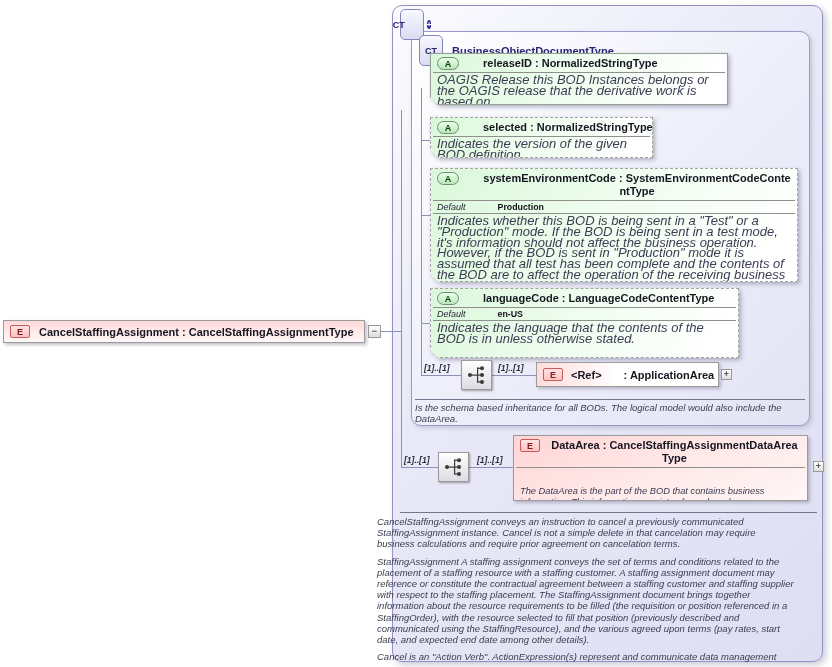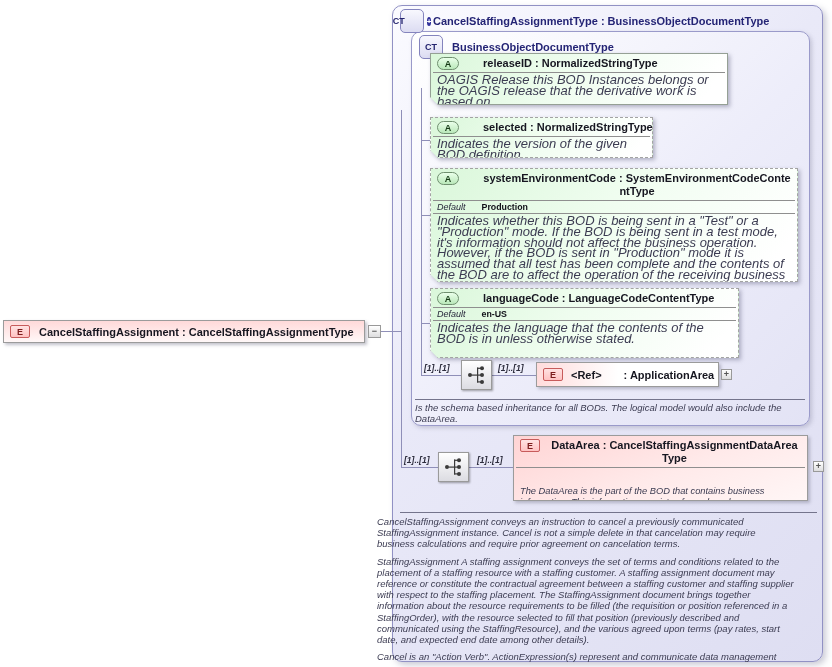--- a/index.html
+++ b/index.html
@@ -15,42 +15,42 @@
     box-shadow:3px 3px 6px rgba(140,140,165,.45);box-sizing:border-box;}
   .inner-box{position:absolute;left:411px;top:31px;width:399px;height:395px;z-index:2;
     border:1px solid #9a9aca;border-radius:10px;
     background:linear-gradient(135deg,#ffffff 0%,#ededfa 55%,#e3e3f5 100%);
     box-shadow:2px 2px 4px rgba(140,140,165,.4);box-sizing:border-box;}
   .hdr{position:absolute;display:flex;align-items:center;gap:9px;z-index:4;}
   .hdr-title{font-size:11px;font-weight:bold;color:#242475;white-space:nowrap;}
   
   .badge{display:inline-flex;align-items:center;justify-content:center;box-sizing:border-box;
     font-size:9px;font-weight:bold;flex:0 0 auto;}
-  .badge-ct{width:24px;height:24px;border:1px solid #8484bd;border-radius:5px;color:#24246e;
+  .badge-ct{width:24px;height:31px;border:1px solid #8484bd;border-radius:5px;color:#24246e;
     background:linear-gradient(#f8f8fe,#dcdcf2);gap:21px;}
   .ctplus{display:inline-block;width:9px;height:9px;margin-left:1px;border-radius:50%;
     background:#31319b;color:#fff;font-size:8px;line-height:9px;text-align:center;font-weight:bold;}
   .badge-a{width:22px;height:13px;border:1px solid #6f8f6f;border-radius:7px;color:#143814;
     background:linear-gradient(#eaffea,#b9e8b9);}
   .badge-e{width:20px;height:13px;border:1px solid #c75b5b;border-radius:2px;color:#7c1d1d;
     background:linear-gradient(#ffe2e2,#ffc2c2);}
   
   .sh{position:absolute;z-index:4;filter:drop-shadow(2px 2px 2px rgba(110,110,140,.5));}
   
   .attr-box{box-sizing:border-box;border:1px solid #95a095;overflow:hidden;
     background:linear-gradient(125deg,#daf7da 0%,#effdef 45%,#ffffff 92%);
     clip-path:polygon(0 0,100% 0,100% 100%,8px 100%,0 calc(100% - 8px));}
   .attr-box.dashed{border-style:dashed;border-color:#a3a3a3;}
   .attr-head{display:flex;align-items:flex-start;gap:8px;padding:3px 6px 2px 6px;}
   .attr-name{font-size:11px;font-weight:bold;color:#161620;white-space:nowrap;line-height:13px;padding-left:16px;}
   .attr-name.wrap{white-space:normal;word-break:break-all;text-align:center;flex:1;}
   .attr-default{display:flex;align-items:baseline;border-top:1px solid #8f8f8f;margin:0 2px;
     padding:1px 4px;}
   .def-label{font-size:9px;font-style:italic;color:#26263a;}
-  .def-value{font-size:8.8px;font-weight:bold;color:#101018;margin-left:16px;}
+  .def-value{font-size:8.8px;font-weight:bold;color:#101018;margin-left:32px;}
   .attr-desc{border-top:1px solid #8f8f8f;margin:0 2px;padding:2px 4px 4px 4px;
     font-size:13px;font-style:italic;color:#3c3c52;line-height:10.8px;}
   
   .elem-left{position:absolute;left:3px;top:320px;width:362px;height:23px;z-index:4;
     box-sizing:border-box;border:1px solid #9b9b9b;display:flex;align-items:center;gap:9px;
     padding:0 6px;background:linear-gradient(to bottom,#ffd9d9,#fff8f8);
     box-shadow:2px 2px 3px rgba(120,120,140,.45);}
   .elem-title{font-size:11px;font-weight:bold;color:#161620;white-space:nowrap;text-align:right;}
   .ref-box{position:absolute;left:536px;top:362px;width:183px;height:25px;z-index:4;
     box-sizing:border-box;border:1px solid #9b9b9b;display:flex;align-items:center;gap:8px;
@@ -104,21 +104,20 @@
   <div class="ln" style="left:421px;top:323px;width:9px;height:1px;"></div>
   <div class="ln" style="left:421px;top:375px;width:115px;height:1px;"></div>
   <div class="ln" style="left:401px;top:467px;width:112px;height:1px;"></div>
 
   <div class="main-box"></div>
   <div class="hdr" style="left:400px;top:9px;">
     <span class="badge badge-ct">
       <span>CT</span>
         <span class="ctplus">+</span>
     </span>
-    <span class="hdr-title">CancelStaffingAssignmentType : BusinessObjectDocumentType</span>
   </div>
 
   <div class="inner-box"></div>
   <div class="hdr" style="left:419px;top:35px;">
     <span class="badge badge-ct">CT</span>
     <span class="hdr-title">BusinessObjectDocumentType</span>
   </div>
 
   <div class="sh" style="left:430px;top:53px;width:298px;">
     <div class="attr-box" style="height:52px;">

